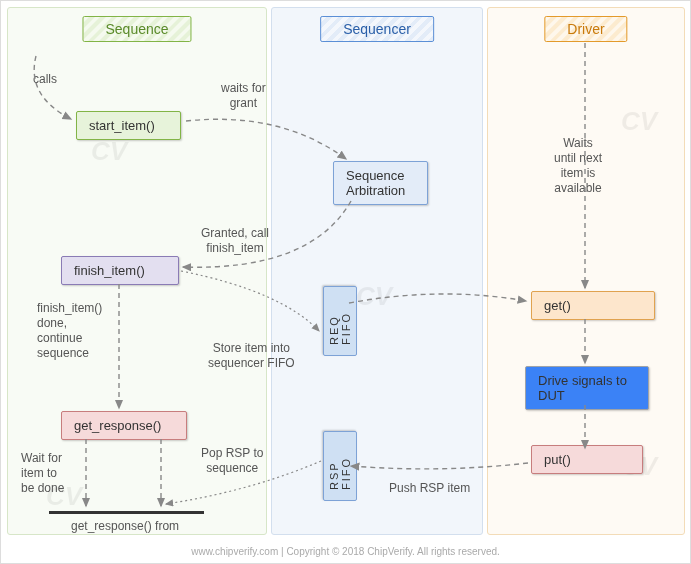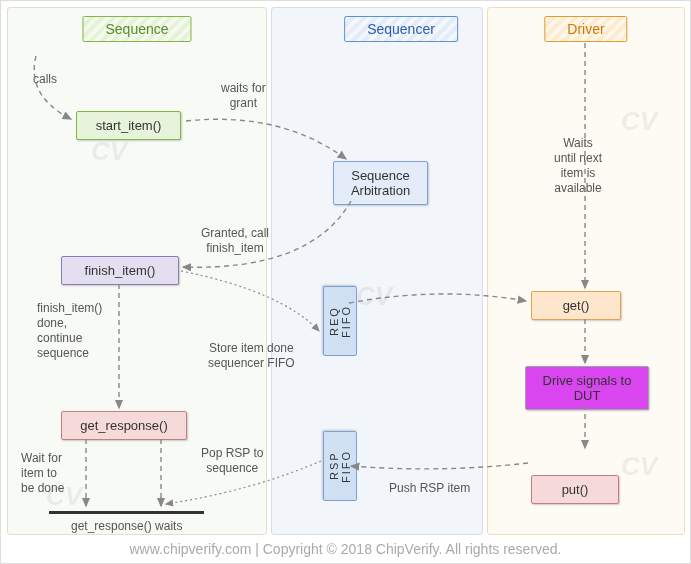--- a/index.html
+++ b/index.html
@@ -28,38 +28,37 @@
 
   .lane-title {
     position: absolute;
     top: 8px; left: 50%; transform: translateX(-50%);
     padding: 4px 22px;
     border-radius: 2px;
     font-size: 14px;
     background-image: repeating-linear-gradient(135deg, rgba(255,255,255,0.6) 0 4px, rgba(0,0,0,0) 4px 8px);
   }
   .lt-seq  { border: 1px solid #82b446; color: #5a8a2a; background-color: #e6f2d8; }
-  .lt-seqr { border: 1px solid #5b8fd6; color: #2a5fa8; background-color: #e3ecf8; margin-left: 24px; }
+  .lt-seqr { border: 1px solid #5b8fd6; color: #2a5fa8; background-color: #e3ecf8; }
   .lt-drv  { border: 1px solid #e39a2b; color: #c97a0b; background-color: #fcebcf; }
 
   .node {
     position: absolute;
     padding: 6px 12px;
     border-radius: 2px;
-    text-align: center;
     font-size: 13px;
     background: #fff;
     box-shadow: 1px 1px 2px rgba(0,0,0,0.2);
   }
   .n-green  { background: #e7f3da; border: 1px solid #82b446; }
   .n-purple { background: #e3dff0; border: 1px solid #8a7bb5; }
   .n-red    { background: #f6dada; border: 1px solid #c77d7d; }
   .n-blue   { background: #e3ecf8; border: 1px solid #7da2d6; }
   .n-orange { background: #fde6cc; border: 1px solid #e0a24f; }
-  .n-gray   { background: #d946ef; border: 1px solid #9fa3a8; }
+  .n-gray   { background: #3b82f6; border: 1px solid #9fa3a8; }
 
   .n-fifo {
     background: #cfe0f3;
     border: 1px solid #7da2d6;
     writing-mode: vertical-rl;
     transform: rotate(180deg);
     letter-spacing: 2px;
     padding: 10px 4px;
     font-size: 11px;
   }
@@ -96,21 +95,21 @@
     color: rgba(0,0,0,0.06);
     font-style: italic;
     user-select: none;
     pointer-events: none;
   }
 
   .footer {
     position: absolute;
     left: 0; right: 0; bottom: 6px;
     text-align: center;
-    font-size: 14px;
+    font-size: 10px;
     color: #aaa;
   }
 </style>
 </head>
 <body>
 
 <div class="canvas">
 
   <div class="lane lane-seq">
     <div class="lane-title lt-seq">Sequence</div>
@@ -128,42 +127,42 @@
   <div class="watermark" style="left:620px;top:450px;">CV</div>
   <div class="watermark" style="left:45px; top:480px;">CV</div>
 
   <div class="node n-green" style="left:75px;  top:110px; width:105px;">start_item()</div>
   <div class="node n-purple" style="left:60px;  top:255px; width:118px;">finish_item()</div>
   <div class="node n-red" style="left:60px;  top:410px; width:126px;">get_response()</div>
   <div class="node n-blue" style="left:332px; top:160px; width:95px; white-space:pre;">Sequence
 Arbitration</div>
   <div class="node n-fifo" style="left:322px; top:285px; height:70px;">REQ  FIFO</div>
   <div class="node n-fifo" style="left:322px; top:430px; height:70px;">RSP  FIFO</div>
-  <div class="node n-orange" style="left:530px; top:290px; width:90px;">get()</div>
+  <div class="node n-orange" style="left:530px; top:290px; width:124px;">get()</div>
   <div class="node n-gray" style="left:524px; top:365px; width:124px; white-space:pre;">Drive signals to
 DUT</div>
-  <div class="node n-red" style="left:530px; top:474px; width:88px;">put()</div>
+  <div class="node n-red" style="left:530px; top:444px; width:112px;">put()</div>
 
   <div class="endline" style="left:48px; top:510px; width:155px;"></div>
 
   <div class="label" style="left:32px;  top:71px;">calls</div>
   <div class="label" style="left:220px; top:80px;">waits for
 grant</div>
   <div class="label" style="left:200px; top:225px;">Granted, call
 finish_item</div>
   <div class="label" style="left:36px;  top:300px; text-align:left;">finish_item()
 done,
 continue
 sequence</div>
-  <div class="label" style="left:207px; top:340px;">Store item done
+  <div class="label" style="left:207px; top:340px;">Store item into
 sequencer FIFO</div>
   <div class="label" style="left:20px;  top:450px; text-align:left;">Wait for
 item to
 be done</div>
-  <div class="label" style="left:70px;  top:518px;">get_response() waits</div>
+  <div class="label" style="left:70px;  top:518px;">get_response() from</div>
   <div class="label" style="left:553px; top:135px;">Waits
 until next
 item is
 available</div>
   <div class="label" style="left:200px; top:445px;">Pop RSP to
 sequence</div>
   <div class="label" style="left:388px; top:480px; text-align:right;">Push RSP item</div>
 
   <svg class="arrows">
     <defs>

